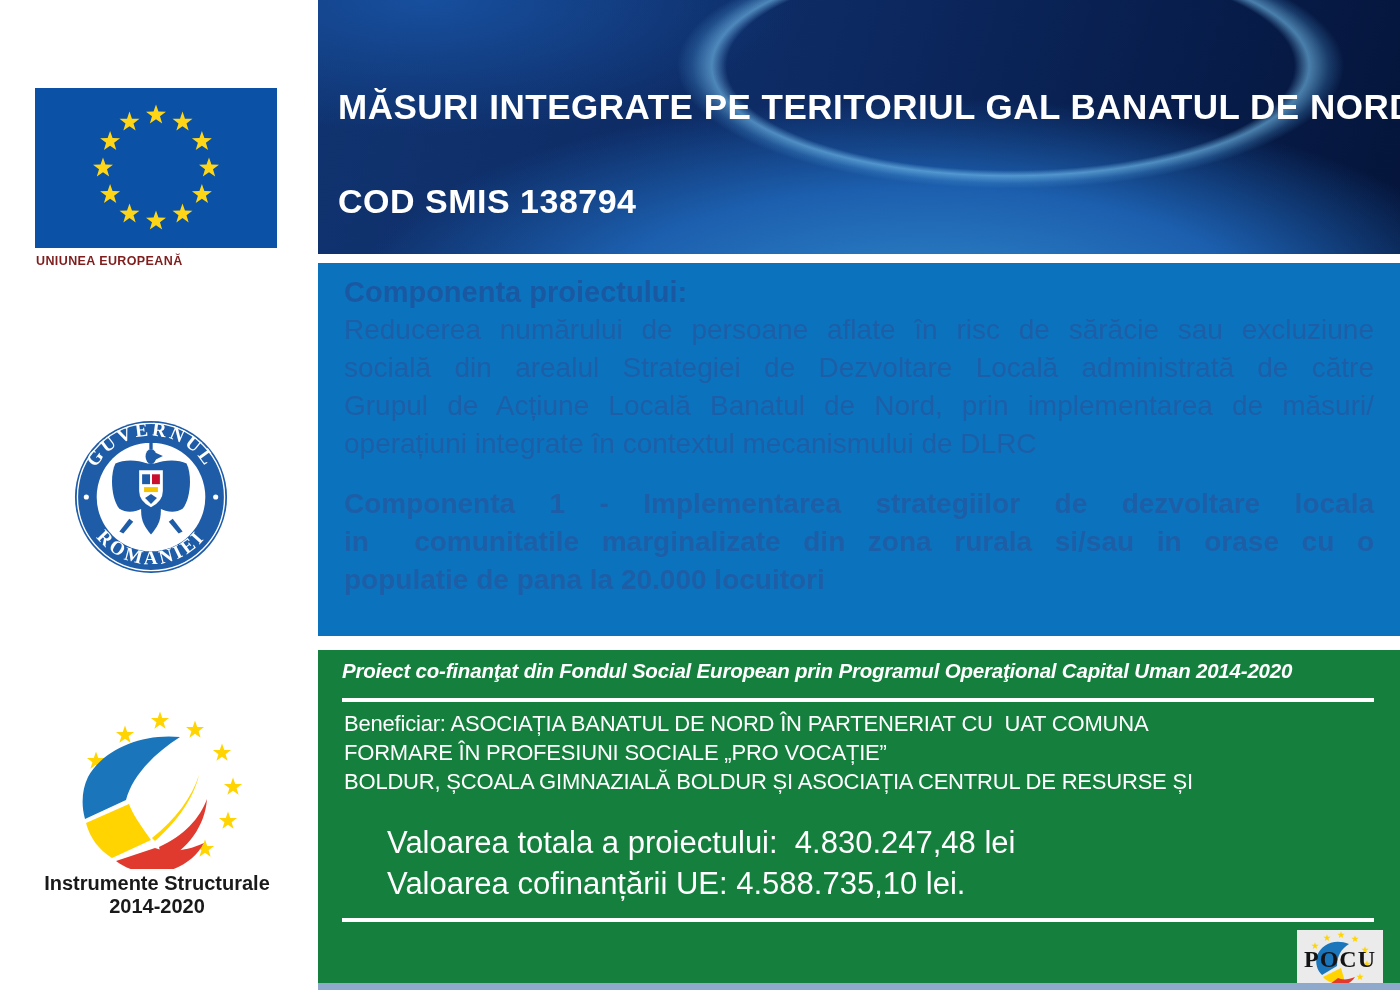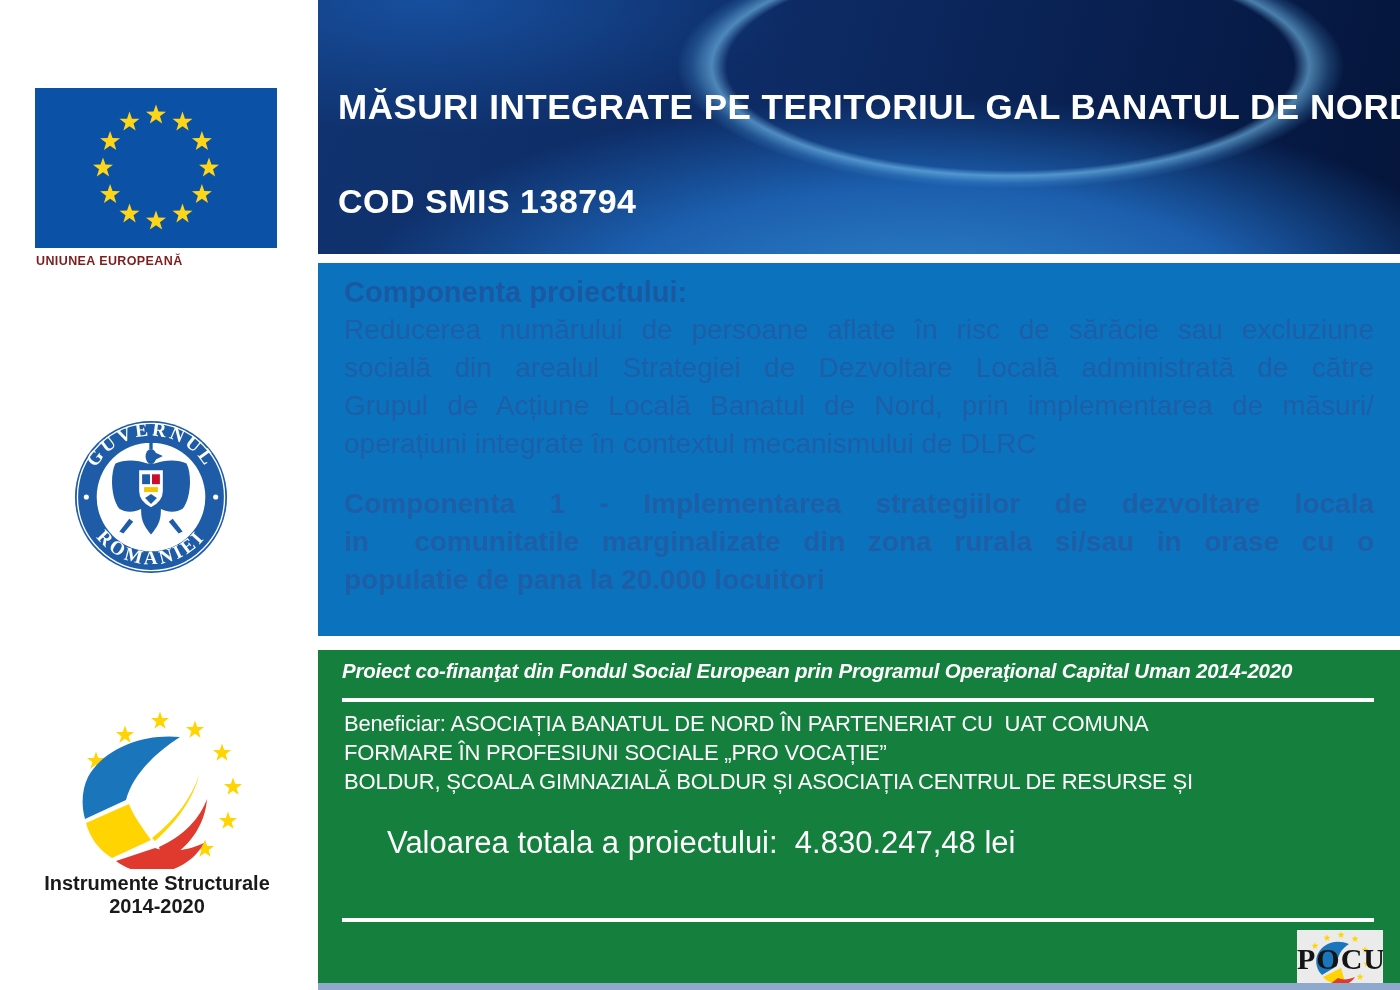--- a/index.html
+++ b/index.html
@@ -38,21 +38,21 @@
   
   .footer-box { left:318px; top:650px; width:1082px; height:340px; background:#15803d; color:#ffffff; }
   .footer-box::after { content:""; position:absolute; left:0; bottom:0; width:100%; height:7px; background:#8fa9cc; }
   .cofinance { position:absolute; left:24px; top:9px; width:1054px; font-size:20.5px; font-style:italic; font-weight:bold; white-space:nowrap; letter-spacing:-0.2px; }
   .sep { position:absolute; left:24px; width:1032px; height:4px; background:#ffffff; }
   .sep1 { top:48px; }
   .sep2 { top:268px; }
   .beneficiary { position:absolute; left:26px; top:59px; width:1010px; font-size:22px; line-height:29px; letter-spacing:-0.2px; }
   .values { position:absolute; left:26px; top:172px; font-size:31px; line-height:41px;margin-left:43px; }
   .pocu-logo { position:absolute; right:17px; top:280px; width:86px; height:58px; background:#ebebeb; overflow:hidden; }
-  .pocu-text { position:absolute; left:0; top:12px; width:86px; text-align:center; font-family:"Liberation Serif", serif; font-weight:bold; font-size:30px; letter-spacing:1px; color:#141414; line-height:34px; }
+  .pocu-text { position:absolute; left:0; top:12px; width:86px; text-align:center; font-family:"Liberation Serif", serif; font-weight:bold; font-size:24px; letter-spacing:1px; color:#141414; line-height:34px; }
 </style>
 </head>
 <body>
 
 <div class="abs eu-flag">
   <svg width="242" height="160" viewBox="0 0 242 160">
     <defs>
       <path id="star" d="M0,-10 L2.35,-3.24 L9.51,-3.09 L3.8,1.24 L5.88,8.09 L0,4 L-5.88,8.09 L-3.8,1.24 L-9.51,-3.09 L-2.35,-3.24 Z"></path>
     </defs>
     <g fill="#ffd617" transform="scale(1)">
@@ -157,20 +157,21 @@
 <div class="abs footer-box">
   <div class="cofinance">Proiect co-finanţat din Fondul Social European prin Programul Operaţional Capital Uman 2014-2020</div>
   <div class="sep sep1"></div>
   <div class="beneficiary">
     <div class="pre">Beneficiar: ASOCIAȚIA BANATUL DE NORD ÎN PARTENERIAT CU  UAT COMUNA</div>
     <div class="pre">FORMARE ÎN PROFESIUNI SOCIALE „PRO VOCAȚIE”</div>
     <div class="pre">BOLDUR, ȘCOALA GIMNAZIALĂ BOLDUR ȘI ASOCIAȚIA CENTRUL DE RESURSE ȘI</div>
   </div>
   <div class="values">
     <div class="pre">Valoarea totala a proiectului:  4.830.247,48 lei</div>
+    <div class="pre">Valoarea cofinanțării UE: 4.588.735,10 lei.</div>
   </div>
   <div class="sep sep2"></div>
   <div class="pocu-logo">
     <svg width="86" height="58" viewBox="0 0 86 58" style="position:absolute;left:0;top:0;">
       <g fill="#ffd400">
         <use href="#star" transform="translate(30,8) scale(0.38)"></use>
         <use href="#star" transform="translate(44,5) scale(0.38)"></use>
         <use href="#star" transform="translate(58,9) scale(0.38)"></use>
         <use href="#star" transform="translate(68,20) scale(0.38)"></use>
         <use href="#star" transform="translate(70,34) scale(0.38)"></use>

